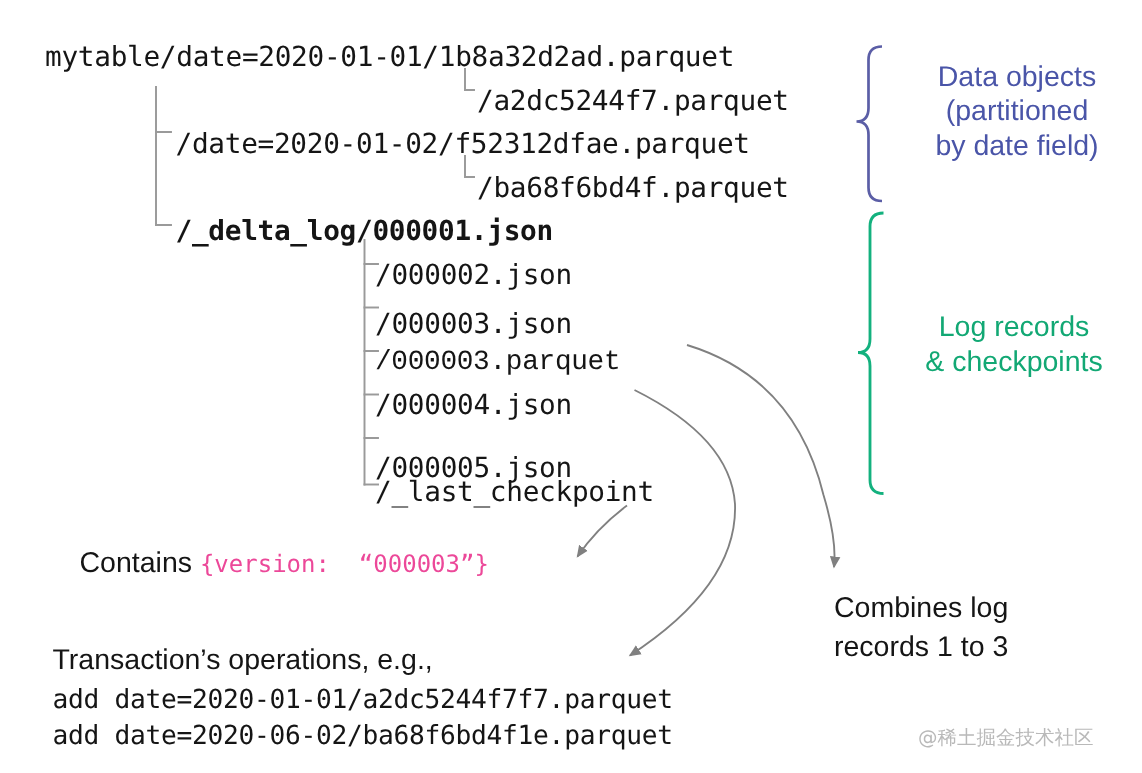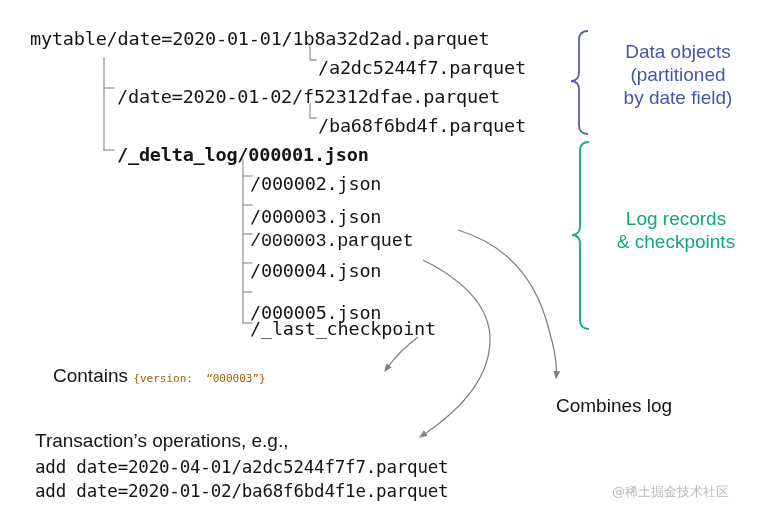--- a/index.html
+++ b/index.html
@@ -61,22 +61,22 @@
     align-items: baseline;
     white-space: pre;
   }
   .contains-head {
     font-family: "Liberation Sans", sans-serif;
     font-size: 19px;
     color: #151515;
   }
   .contains-code {
     font-family: "DejaVu Sans Mono", monospace;
-    font-size: 11px;
-    color: #a16207;
+    font-size: 16px;
+    color: #ec4899;
   }
   .txn-head {
     position: absolute;
     font-family: "Liberation Sans", sans-serif;
     font-size: 19px;
     color: #151515;
     white-space: pre;
   }
 </style>
 </head>
@@ -145,20 +145,21 @@
   <div class="bracket-label lbl-data" style="left: 600px; top: 40px; width: 156px; white-space: pre-line;">Data objects
 (partitioned
 by date field)</div>
 
   <div class="contains-row" style="left:53px; top:365px;">
     <span class="contains-head">Contains </span>
     <span class="contains-code">{version:  “000003”}</span>
   </div>
 
   <div class="sans" style="left:556px; top:395px; font-size:19px;">Combines log</div>
+  <div class="sans" style="left:556px; top:421px; font-size:19px;">records 1 to 3</div>
 
   <div class="txn-head" style="left:35px; top:430px;">Transaction’s operations, e.g.,</div>
-  <div class="mono" style="left:35px; top:459px; font-size:17.5px;">add date=2020-04-01/a2dc5244f7f7.parquet</div>
-  <div class="mono" style="left:35px; top:483px; font-size:17.5px;">add date=2020-01-02/ba68f6bd4f1e.parquet</div>
+  <div class="mono" style="left:35px; top:459px; font-size:17.5px;">add date=2020-01-01/a2dc5244f7f7.parquet</div>
+  <div class="mono" style="left:35px; top:483px; font-size:17.5px;">add date=2020-06-02/ba68f6bd4f1e.parquet</div>
 
   <div class="watermark" style="left:612px; top:483px;">@稀土掘金技术社区</div>
 
 </div>
 
 </body></html>

